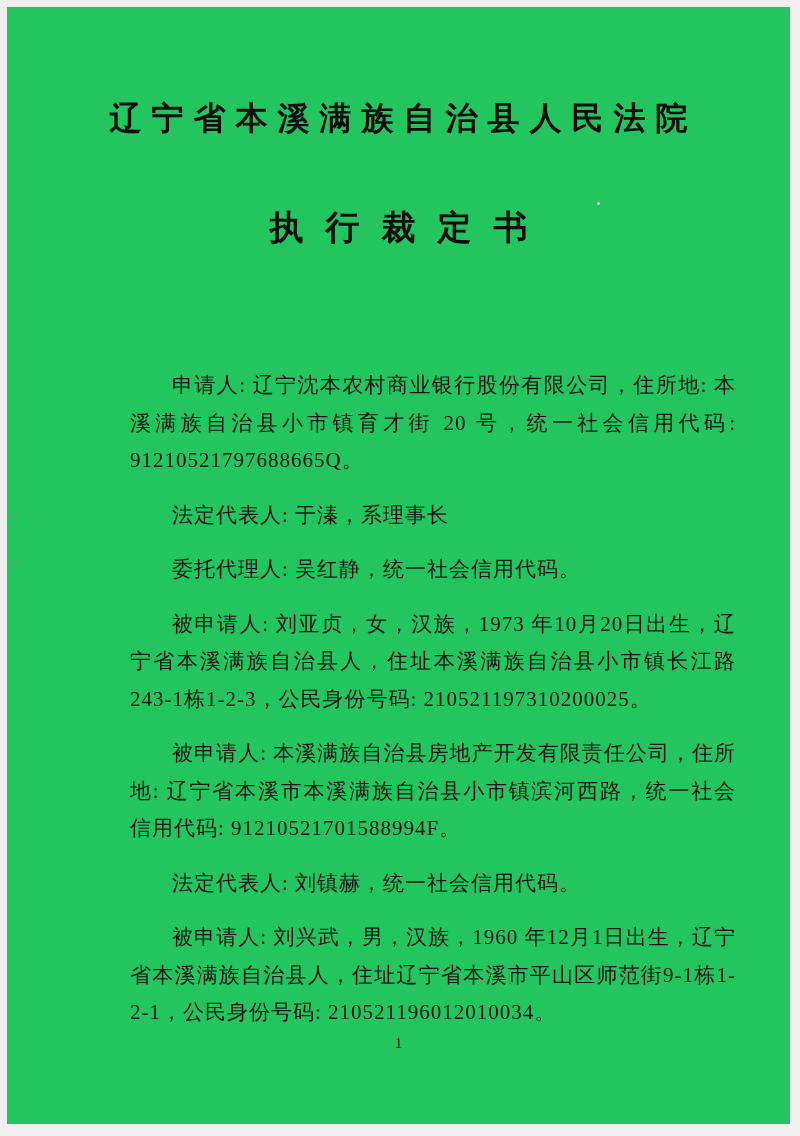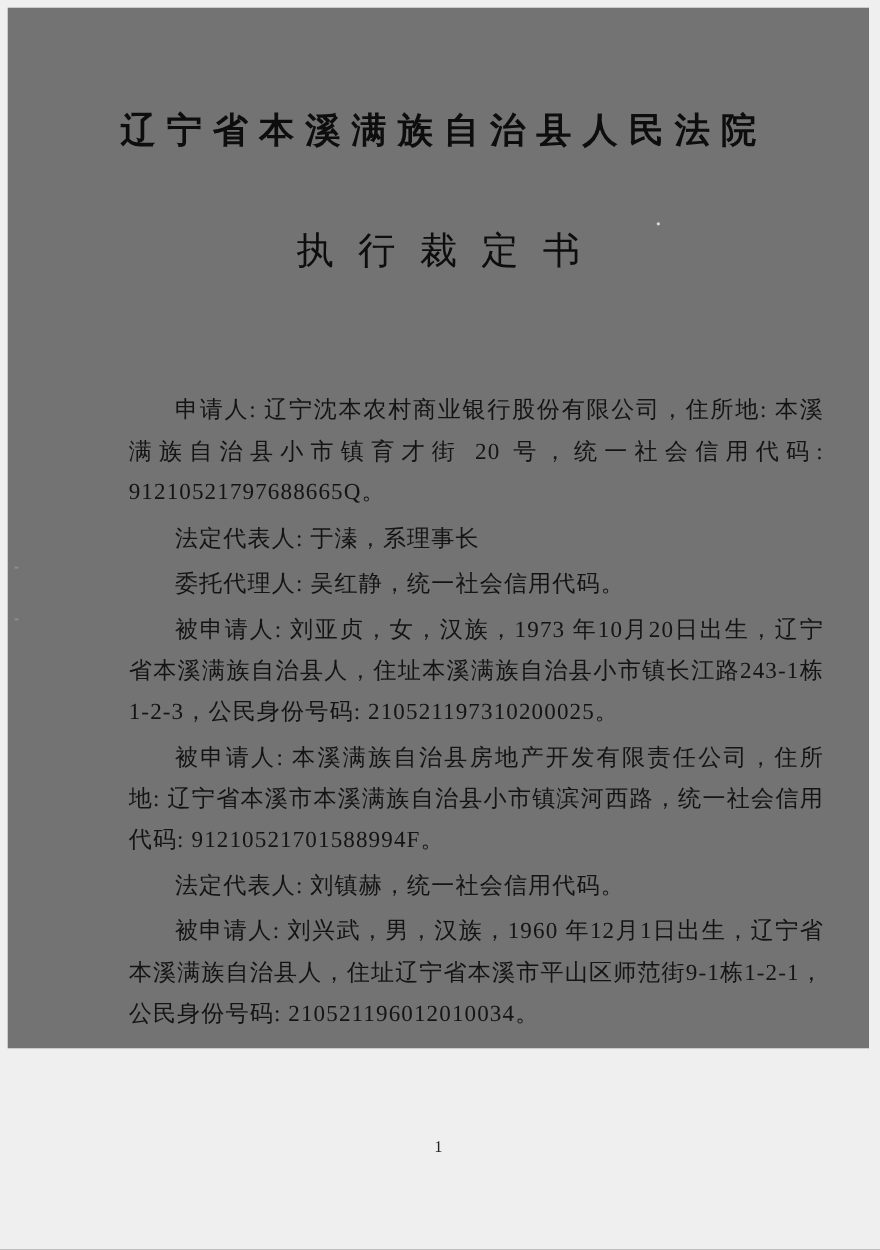--- a/index.html
+++ b/index.html
@@ -9,41 +9,41 @@
   }
   body {
     position: relative;
     background: #efefef;
     color: #121212;
     overflow: hidden;
   }
   .page {
     position: absolute;
     left: 7px; top: 7px;
-    width: 783px; height: 946px;
-    background: #737373;
+    width: 783px; height: 1117px;
+    background: #22c55e;
   }
   .court-title {
     position: absolute;
     top: 90px; left: 0; width: 100%;
     text-align: center;
     font-family: "Liberation Sans", "DejaVu Sans", sans-serif;
     font-weight: bold;
     font-size: 32px;
     letter-spacing: 10px;
     text-indent: 10px;
     white-space: nowrap;
     color: #0d0d0d;
   }
   .doc-type {
     position: absolute;
     top: 198px; left: 0; width: 100%;
     text-align: center;
     font-family: "Liberation Sans", "DejaVu Sans", sans-serif;
-    font-weight: normal;
+    font-weight: bold;
     font-size: 34px;
     letter-spacing: 22px;
     text-indent: 22px;
     white-space: nowrap;
     color: #0d0d0d;
   }
   .case-number {
     position: absolute;
     top: 300px; right: 57px;
     font-size: 22px;
@@ -57,21 +57,21 @@
     top: 343px; left: 106px;
     width: 640px;
     font-size: 21px;
     line-height: 37.5px;
     letter-spacing: 1px;
     text-align: justify;
     color: #141414;
   }
   .body-text p {
     text-indent: 2em;
-    margin: 4px;
+    margin: 17px;
   }
   .page-number {
     position: absolute;
     top: 1028px; left: 0; width: 100%;
     text-align: center;
     font-size: 15px;
     color: #222;
   }
   .speck {
     position: absolute;

